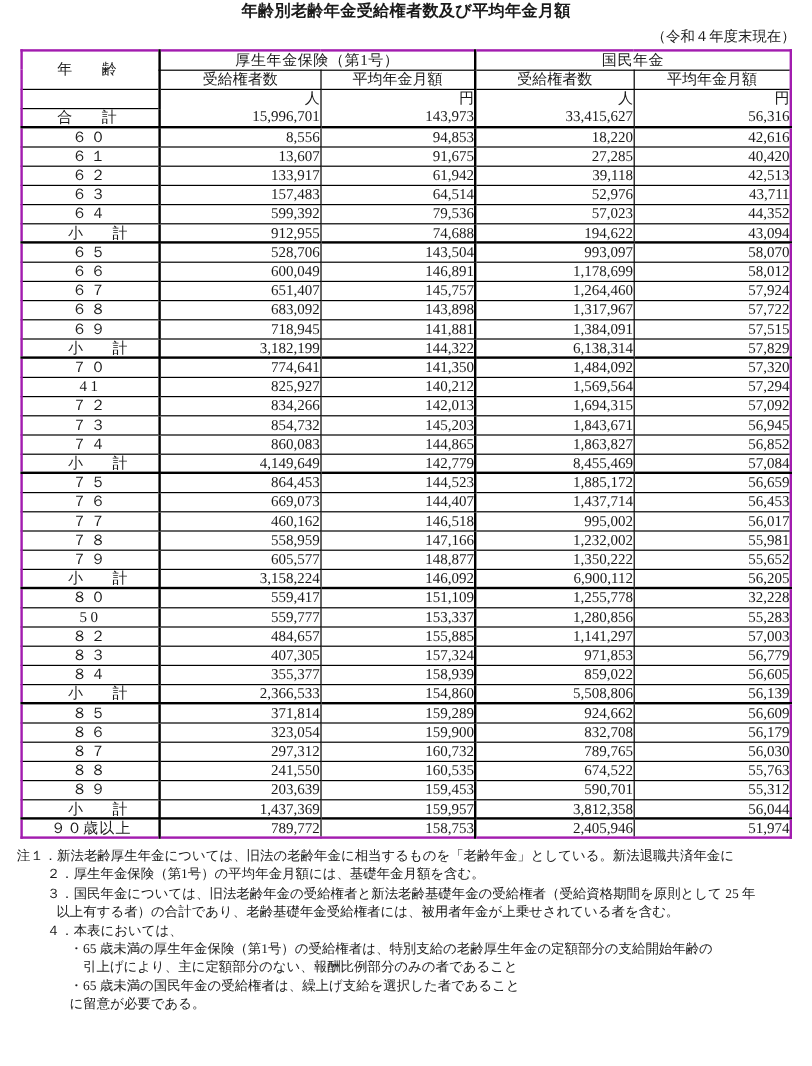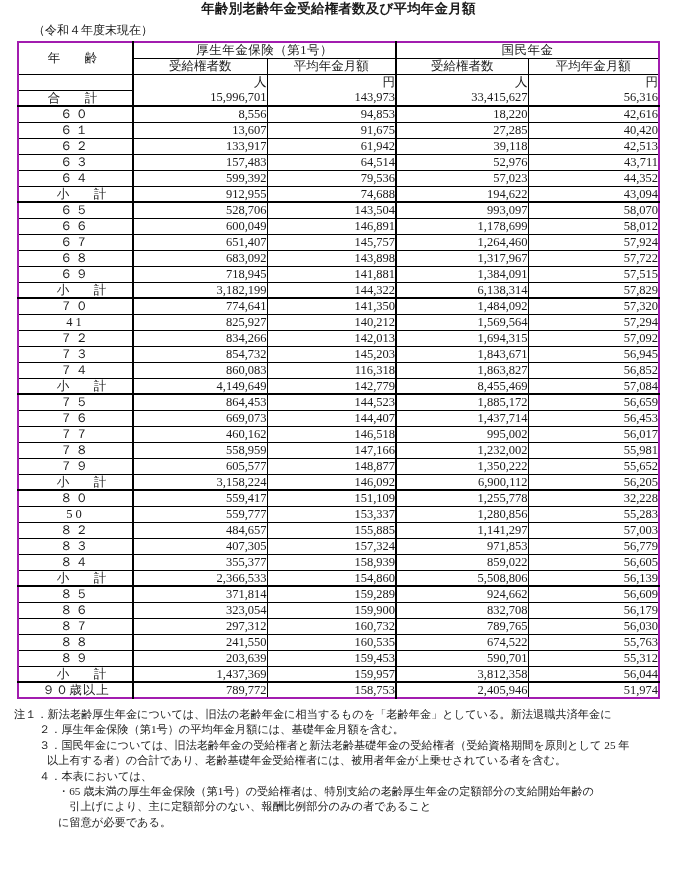--- a/index.html
+++ b/index.html
@@ -22,25 +22,25 @@
     font-weight: bold;
     font-size: 13.5px;
     letter-spacing: 0.2px;
     padding-top: 0;
     margin: 0;
     line-height: 18px;
   }
 
   
   .date-note {
-    text-align: left;
+    text-align: right;
     font-size: 12px;
     line-height: 16px;
+    padding-right: 14px;
     margin-top: 4px;
-    margin-left: 33px;
   }
 
   
   .table-wrap {
     padding: 0 17px;
     margin-top: 3px;
   }
   table.pension {
     border-collapse: collapse;
     table-layout: fixed;
@@ -297,21 +297,21 @@
         <tr>
           <td class="age vthick-r">７３</td>
           <td class="num">854,732</td>
           <td class="num vthick-r">145,203</td>
           <td class="num">1,843,671</td>
           <td class="num">56,945</td>
         </tr>
         <tr>
           <td class="age vthick-r">７４</td>
           <td class="num">860,083</td>
-          <td class="num vthick-r">116,318</td>
+          <td class="num vthick-r">144,865</td>
           <td class="num">1,863,827</td>
           <td class="num">56,852</td>
         </tr>
         <tr class="group-end">
           <td class="age vthick-r sub">小　計</td>
           <td class="num">4,149,649</td>
           <td class="num vthick-r">142,779</td>
           <td class="num">8,455,469</td>
           <td class="num">57,084</td>
         </tr>
@@ -454,14 +454,15 @@
 
 <div class="notes">
 
 <div class="note-line ind-0">注１．新法老齢厚生年金については、旧法の老齢年金に相当するものを「老齢年金」としている。新法退職共済年金に</div>
     <div class="note-line ind-2">２．厚生年金保険（第1号）の平均年金月額には、基礎年金月額を含む。</div>
     <div class="note-line ind-2">３．国民年金については、旧法老齢年金の受給権者と新法老齢基礎年金の受給権者（受給資格期間を原則として 25 年</div>
     <div class="note-line ind-3">以上有する者）の合計であり、老齢基礎年金受給権者には、被用者年金が上乗せされている者を含む。</div>
     <div class="note-line ind-2">４．本表においては、</div>
     <div class="note-line ind-4">・65 歳未満の厚生年金保険（第1号）の受給権者は、特別支給の老齢厚生年金の定額部分の支給開始年齢の</div>
     <div class="note-line ind-4">　引上げにより、主に定額部分のない、報酬比例部分のみの者であること</div>
+    <div class="note-line ind-4">・65 歳未満の国民年金の受給権者は、繰上げ支給を選択した者であること</div>
     <div class="note-line ind-4">に留意が必要である。</div>
   </div>
 
 </body></html>

